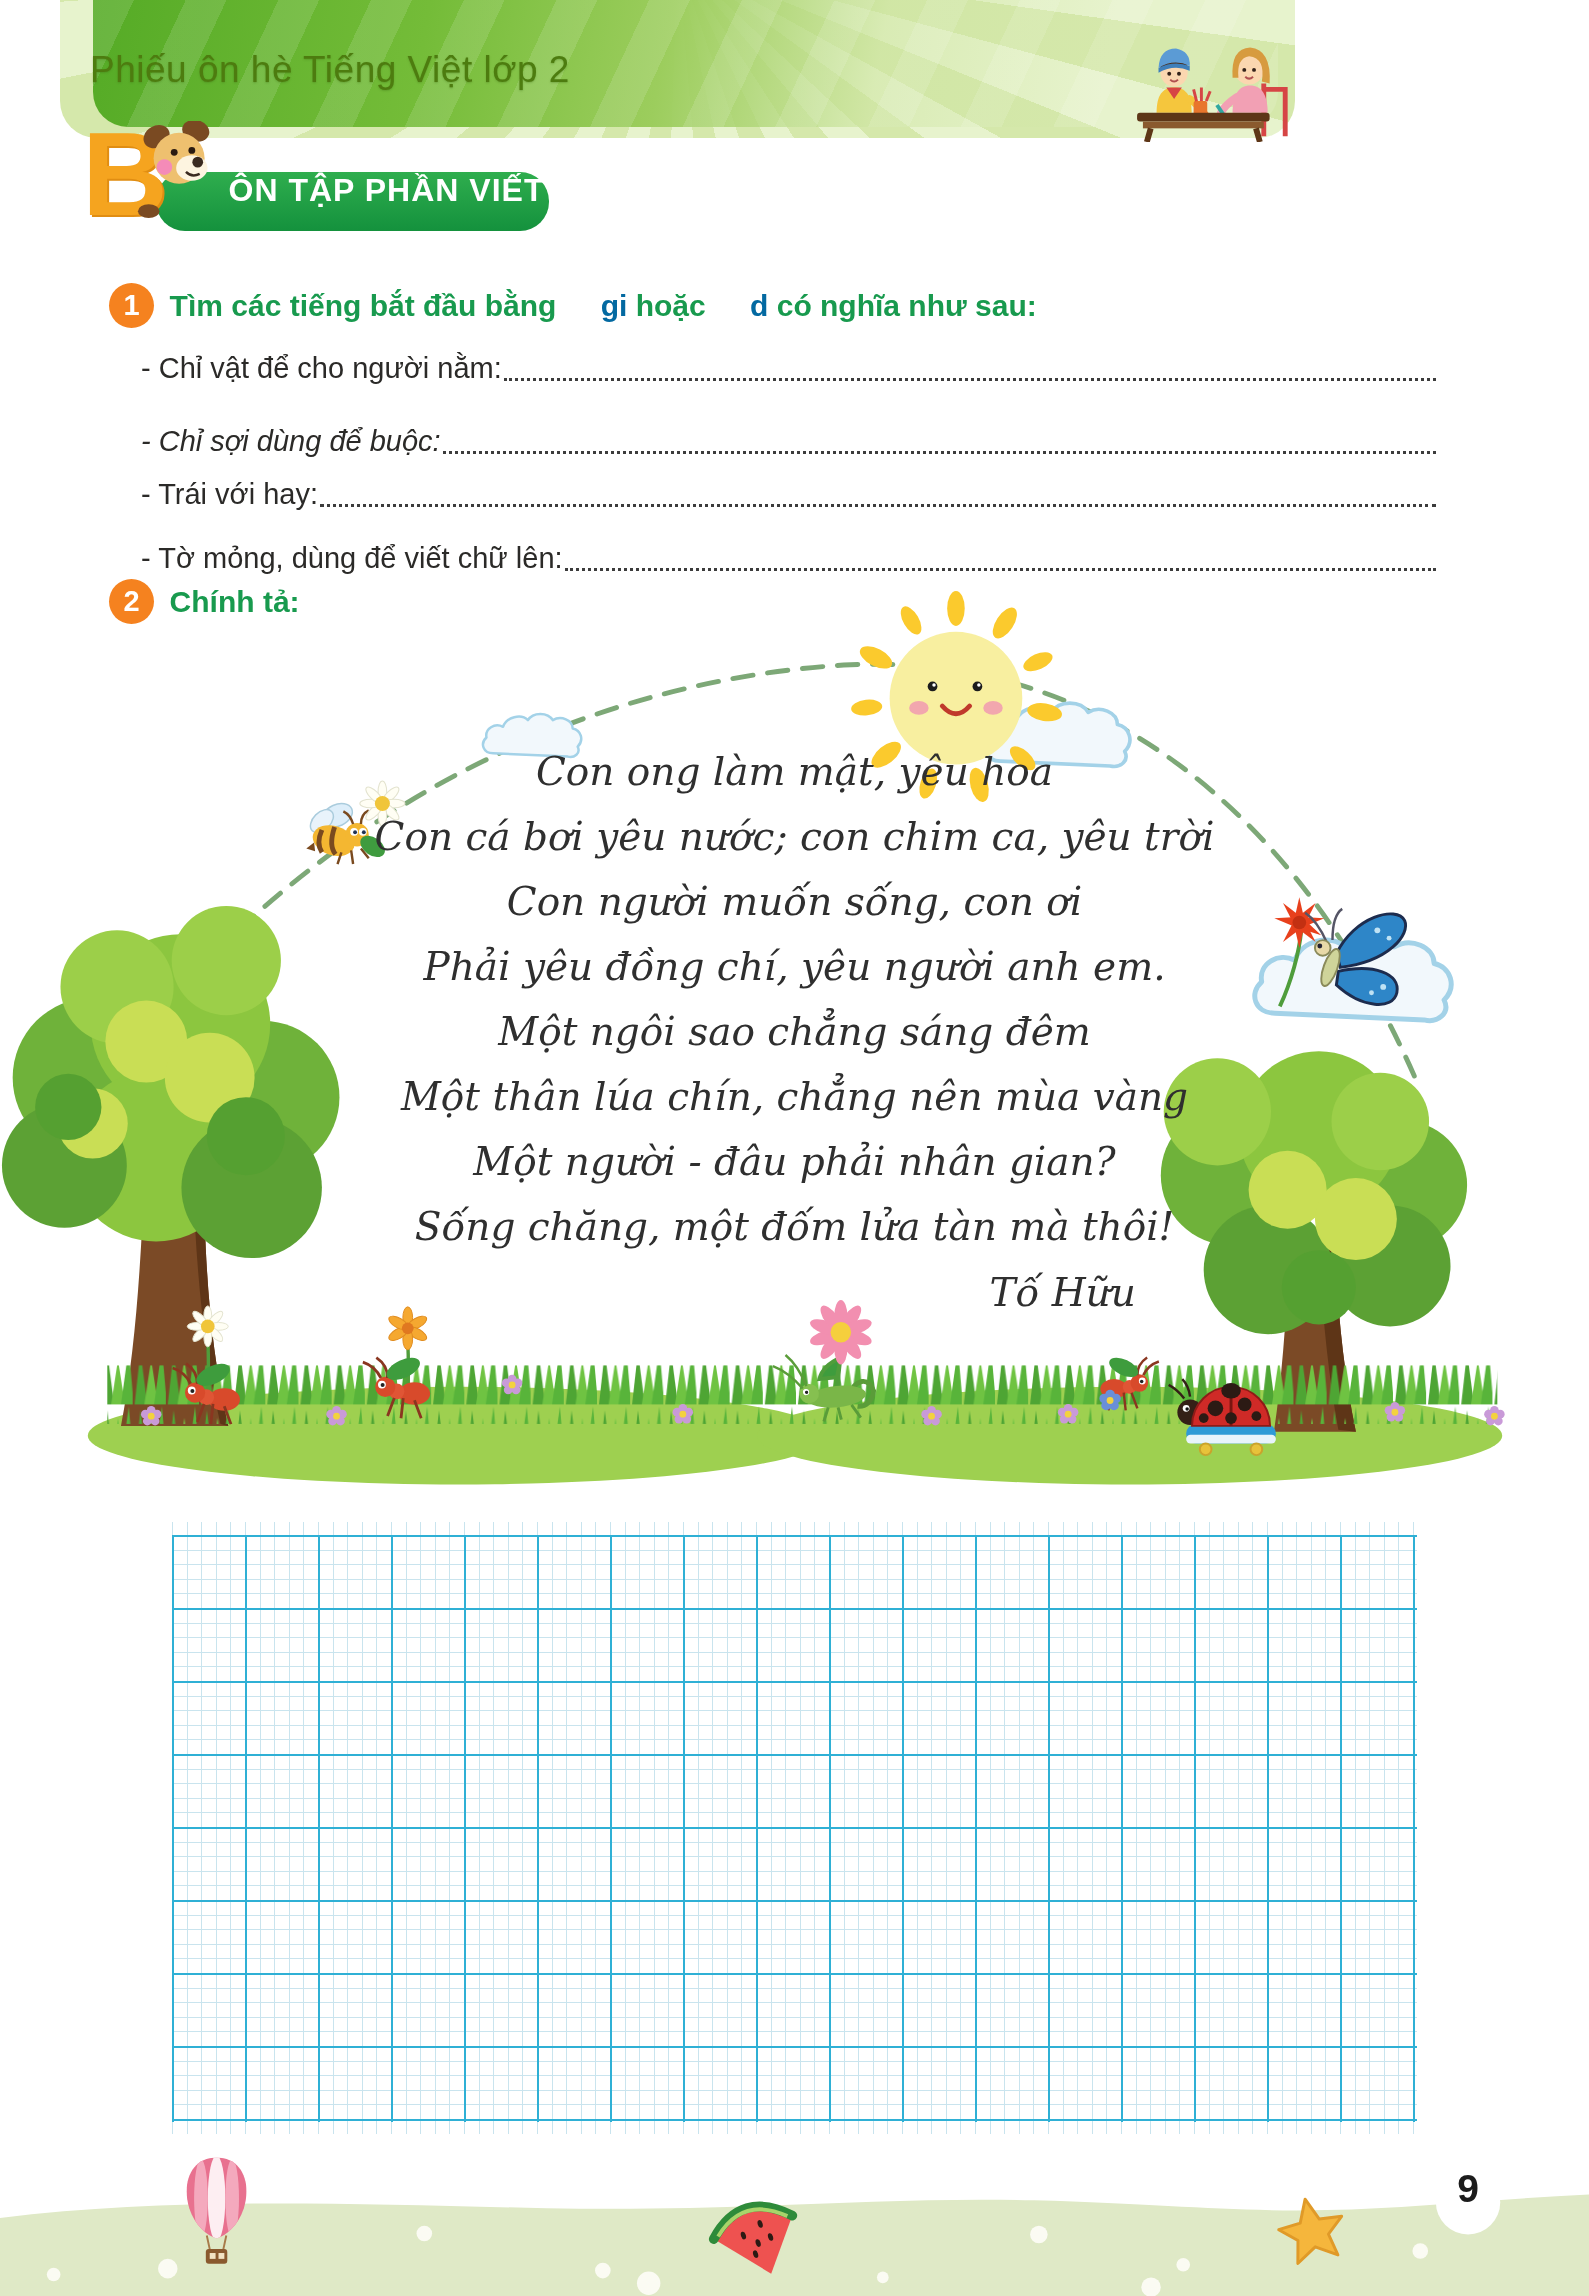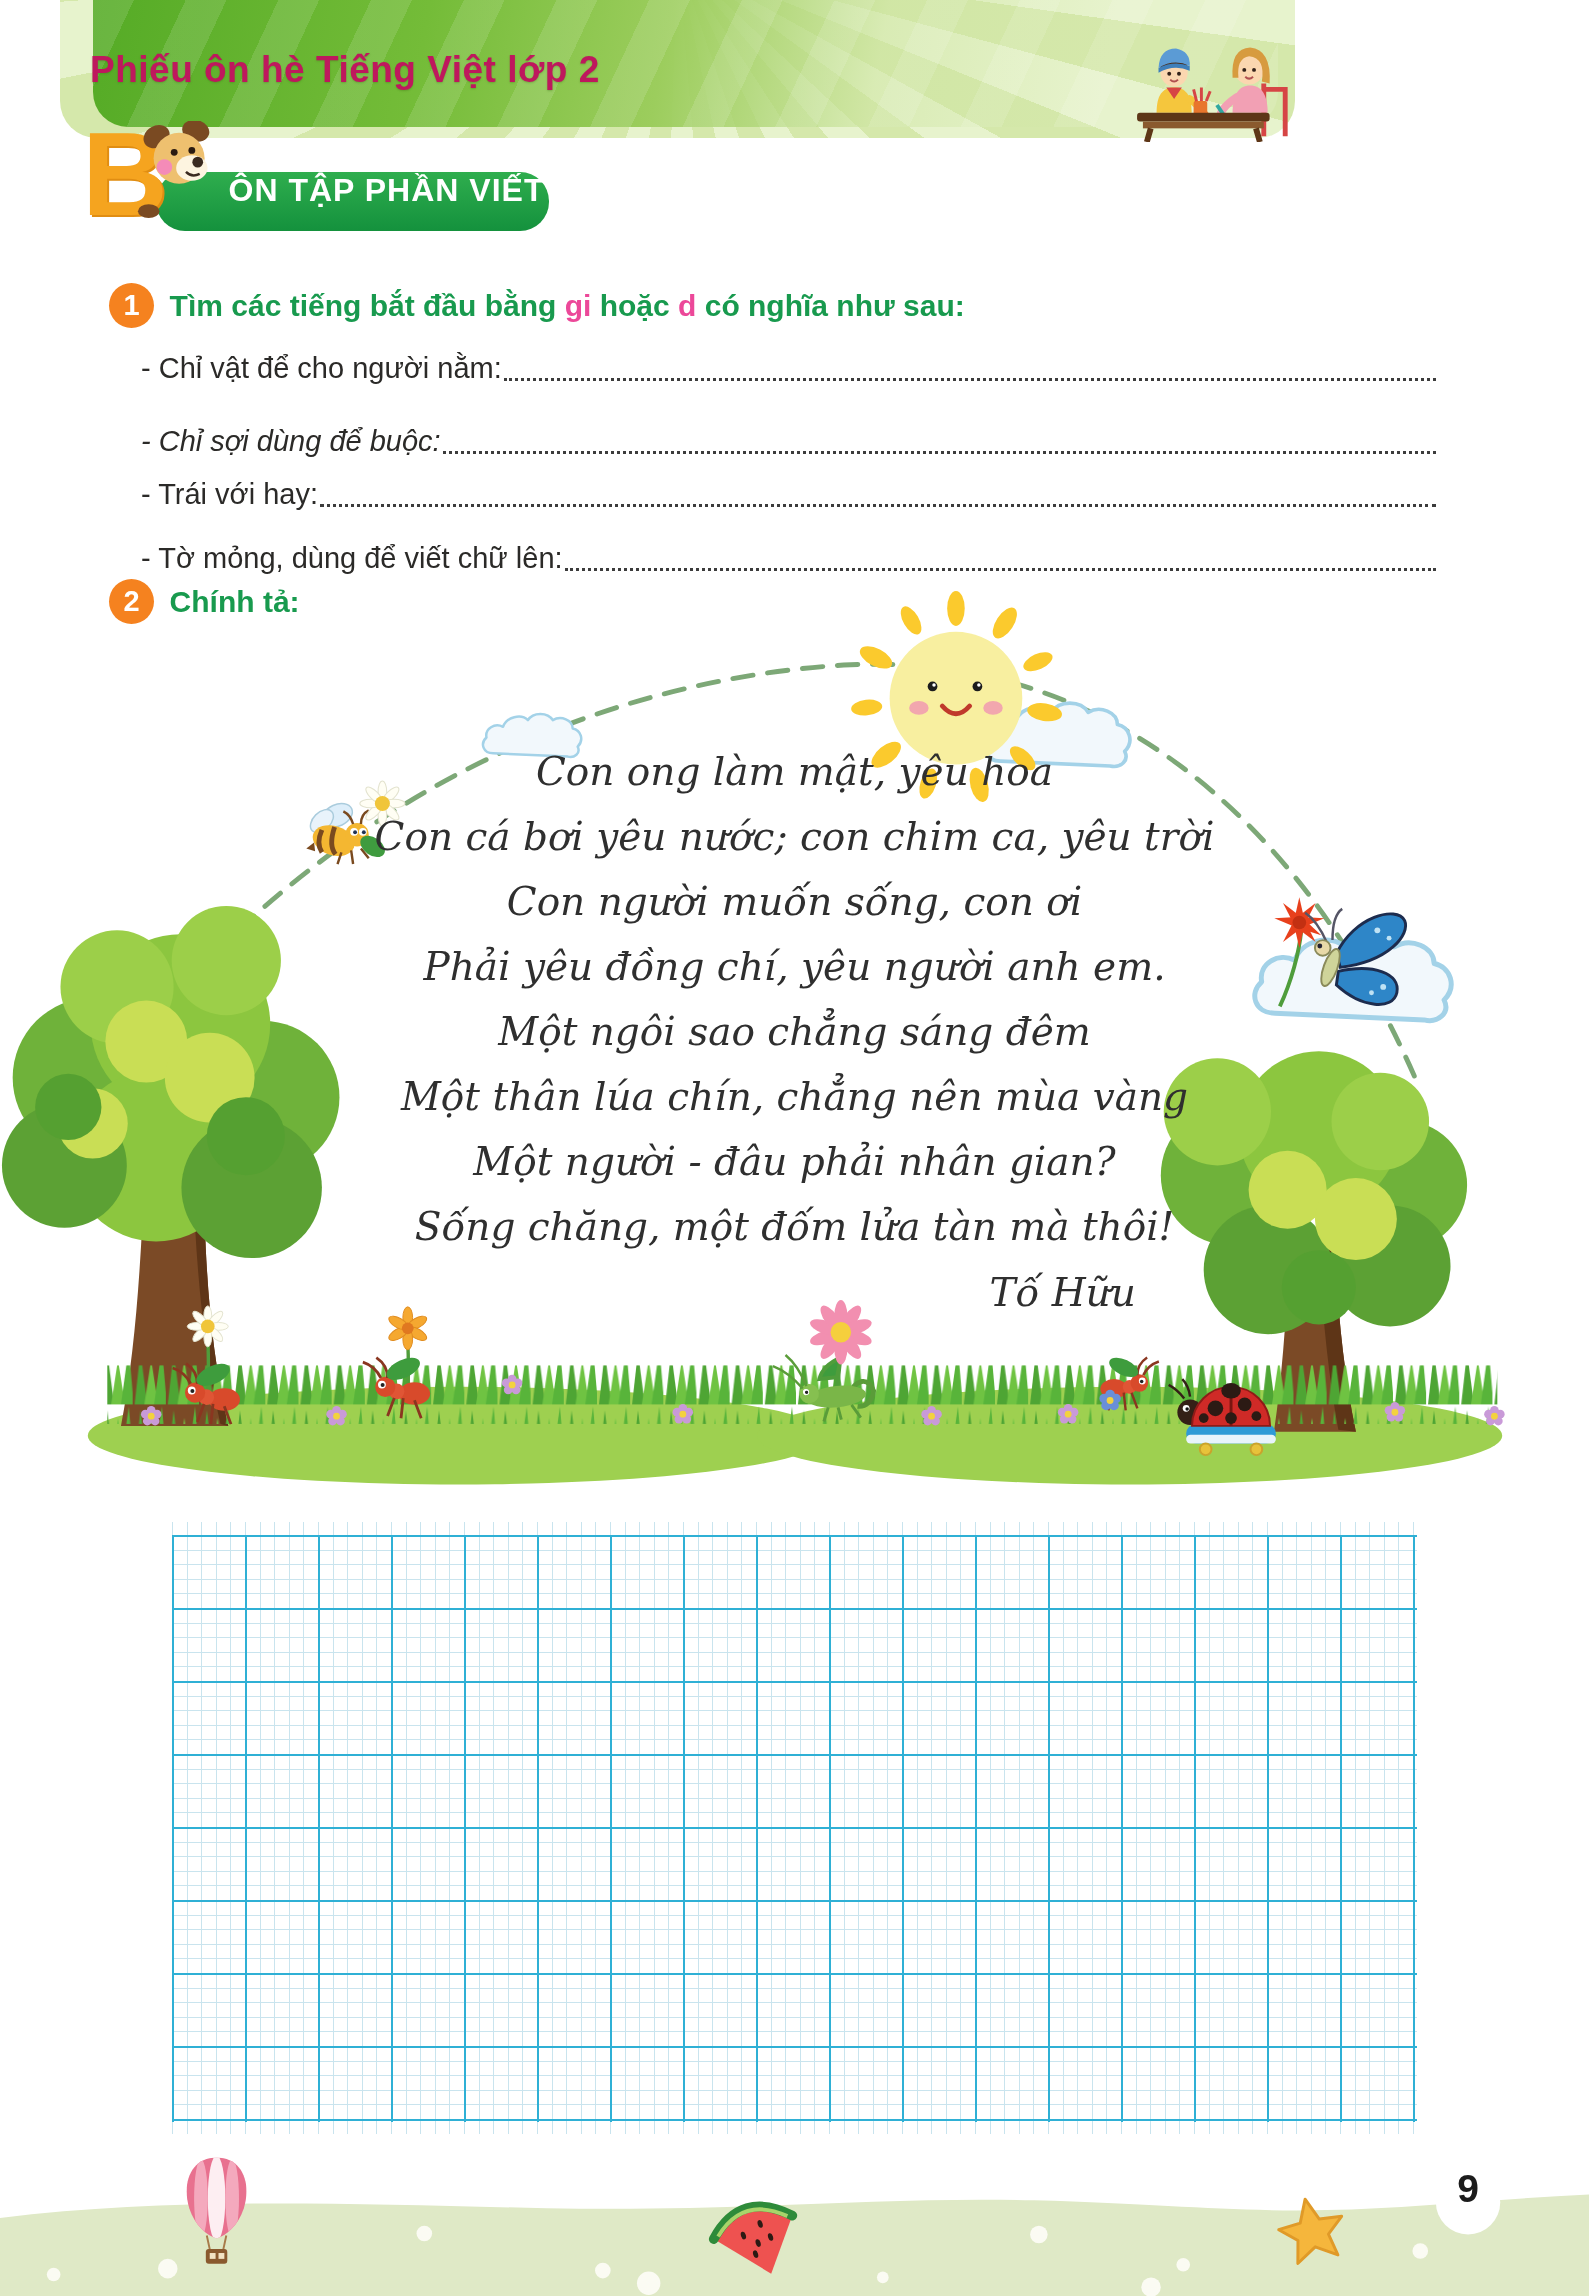--- a/index.html
+++ b/index.html
@@ -7,37 +7,37 @@
         font-family:"Liberation Sans",sans-serif;}
   
   .header-burst{position:absolute;left:60px;top:0;width:1235px;height:138px;
     border-radius:0 0 37px 37px;
     background:repeating-conic-gradient(at 50% -30%, #d5e8ab 0 7deg, #e7f3cd 7deg 14deg);}
   .banner{position:absolute;left:93px;top:0;width:1185px;height:127px;
     border-radius:0 0 35px 35px;
     background:linear-gradient(100deg,#55ab26 0%,#74bc38 28%,#9ccd5d 48%,rgba(205,229,160,.55) 66%,rgba(228,242,196,0) 85%);}
   .banner::after{content:"";position:absolute;inset:0;border-radius:inherit;
     background:repeating-linear-gradient(115deg,rgba(255,255,255,.12) 0 37px,rgba(255,255,255,0) 37px 84px);}
-  .banner-title{position:absolute;left:90px;top:49px;font-size:37px;font-weight:bold;color:#be185d;
+  .banner-title{position:absolute;left:90px;top:49px;font-size:37px;font-weight:normal;color:#4d7c0f;
     letter-spacing:0.5px;z-index:2;text-shadow:0 1px 2px rgba(60,110,20,.35);}
   .kids{position:absolute;left:1100px;top:27px;z-index:3;}
   
   .b-letter{position:absolute;left:82px;top:115px;font-size:119px;line-height:117px;font-weight:900;
     color:#f5a41f;z-index:2;text-shadow:2px 2px 0 #e08d12;}
   .dogface{position:absolute;left:135px;top:121px;z-index:3;}
   .badge{position:absolute;left:156px;top:172px;width:393px;height:59px;border-radius:29px;
     background:linear-gradient(#2fae4e,#14913d);z-index:1;display:flex;justify-content:center;
     padding-left:68px;box-sizing:border-box;}
   .badge span{color:#fff;font-weight:bold;font-size:32px;letter-spacing:1px;}
   
   .qrow{position:absolute;display:flex;align-items:flex-start;}
   .qnum{display:inline-flex;width:45px;height:45px;border-radius:50%;background:#f5821f;color:#fff;
     font-size:29px;font-weight:bold;align-items:center;justify-content:center;flex:0 0 45px;}
   .qtext{margin-left:15.6px;font-size:30px;font-weight:bold;color:#189a4e;line-height:45px;}
-  .qtext .red{color:#ec4899;}
+  .qtext .red{color:#0369a1;margin-left:36px;}
   .answer-row{position:absolute;left:141px;right:154px;height:41px;display:flex;align-items:flex-end;margin-top:12px;}
   .answer-label{font-size:29px;color:#2b2a28;white-space:pre;line-height:39px;}
   .dots{flex:1;border-bottom:3.3px dotted #3c3c3c;margin:0 0 6.8px 2px;}
   
   .poem{position:absolute;left:307px;top:722px;width:975px;text-align:center;z-index:2;}
   .poem-title{font-family:"DejaVu Serif",serif;font-style:italic;font-weight:bold;
     font-size:45px;line-height:49px;color:#eb4d84;}
   .poem-line{font-family:"DejaVu Serif",serif;font-style:italic;font-size:39px;line-height:65px;color:#2f2f2f;}
   .poem-lines{margin-top:16.6px;}
   .poem-author{font-family:"DejaVu Serif",serif;font-style:italic;font-size:39px;line-height:47px;

